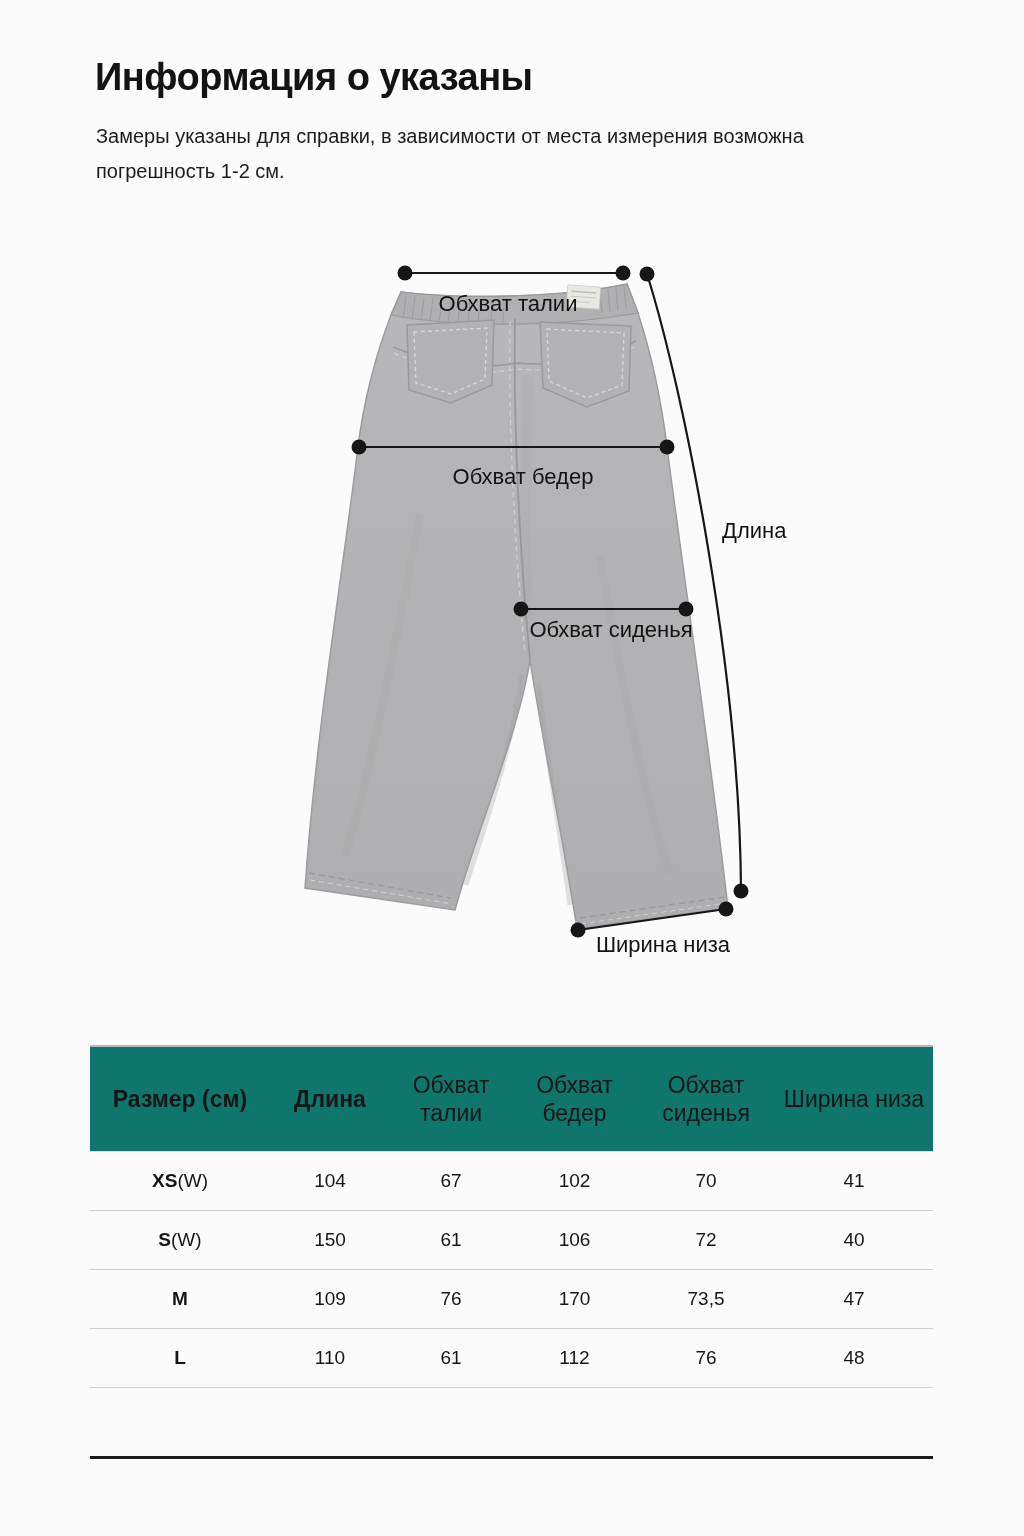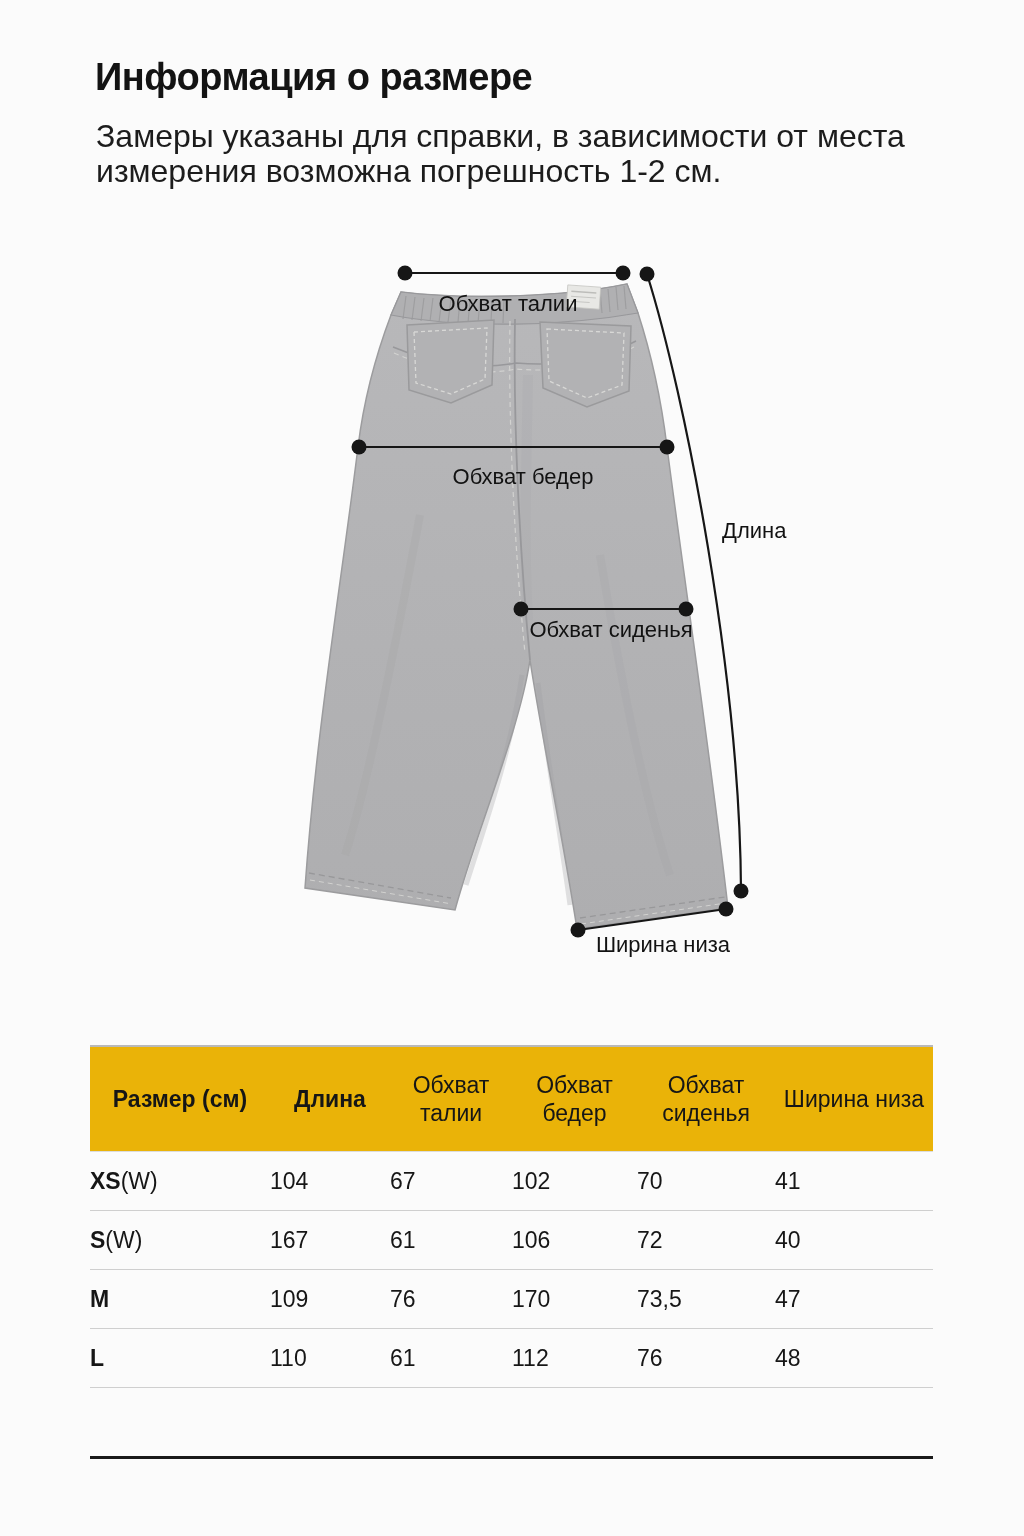--- a/index.html
+++ b/index.html
@@ -10,21 +10,21 @@
     font-family:"Liberation Sans","DejaVu Sans",sans-serif;
     color:#161616;
     overflow:hidden;
   }
   .page-title {
     position:absolute; left:95px; top:56px;
     font-size:38px; font-weight:700; letter-spacing:-0.5px; color:#131313;
   }
   .page-subtitle {
     position:absolute; left:96px; top:119px; width:812px;
-    font-size:32px; line-height:35px; color:#1c1c1c;
+    font-size:20px; line-height:35px; color:#1c1c1c;
   }
   
   .diagram { position:absolute; left:270px; top:255px; width:540px; height:712px; }
   .diagram svg { position:absolute; left:0; top:0; }
   .measure-label {
     position:absolute; font-size:22px; color:#121212; text-align:center;
     white-space:nowrap;
   }
   .lbl-waist  { left:118px; top:36px;  width:240px; }
   .lbl-hips   { left:123px; top:209px; width:260px; }
@@ -32,38 +32,38 @@
   .lbl-length { left:452px; top:263px; width:110px; text-align:left; }
   .lbl-hem    { left:283px; top:677px; width:220px; }
   
   .size-table { position:absolute; left:90px; top:1045px; width:843px; }
   .t-row {
     display:grid;
     grid-template-columns:180px 120px 122px 125px 138px 158px;
     align-items:center;
   }
   .t-head {
-    background:#eab308;
+    background:#0f766e;
     border-top:2px solid #b9b9b9;
     border-bottom:1px solid #dcdcdc;
     min-height:75px;
     padding:24px 0;
   }
   .t-head .t-cell { font-size:23px; line-height:28px; text-align:center; font-weight:400; }
   .t-head .t-cell.strong { font-weight:700; }
   .t-body-row { height:59px; border-bottom:1px solid #cfcfcf; }
-  .t-body-row .t-cell { font-size:23px; }
+  .t-body-row .t-cell { font-size:19px; text-align:center; }
   .size-cell b { font-weight:700; }
   .size-cell span.suffix { font-weight:400; }
   .table-bottom-rule { margin-top:68px; border-top:3px solid #1a1a1a; height:0; }
 </style>
 </head>
 <body>
 
-<h1 class="page-title">Информация о размере</h1>
+<h1 class="page-title">Информация о указаны</h1>
 <p class="page-subtitle">Замеры указаны для справки, в зависимости от места измерения возможна погрешность 1-2 см.</p>
 
 <div class="diagram">
   <svg width="500" height="700" viewBox="0 0 500 700">
     <defs>
       <linearGradient id="denim" x1="0" y1="0" x2="0" y2="1">
         <stop offset="0" stop-color="#b8b8ba"></stop>
         <stop offset="0.45" stop-color="#b3b3b5"></stop>
         <stop offset="1" stop-color="#aeaeb0"></stop>
       </linearGradient>
@@ -183,21 +183,21 @@
     <div class="t-cell size-cell"><b>XS</b><span class="suffix">(W)</span></div>
     <div class="t-cell">104</div>
     <div class="t-cell">67</div>
     <div class="t-cell">102</div>
     <div class="t-cell">70</div>
     <div class="t-cell">41</div>
   </div>
 
   <div class="t-row t-body-row">
     <div class="t-cell size-cell"><b>S</b><span class="suffix">(W)</span></div>
-    <div class="t-cell">167</div>
+    <div class="t-cell">150</div>
     <div class="t-cell">61</div>
     <div class="t-cell">106</div>
     <div class="t-cell">72</div>
     <div class="t-cell">40</div>
   </div>
 
   <div class="t-row t-body-row">
     <div class="t-cell size-cell"><b>M</b><span class="suffix"></span></div>
     <div class="t-cell">109</div>
     <div class="t-cell">76</div>

